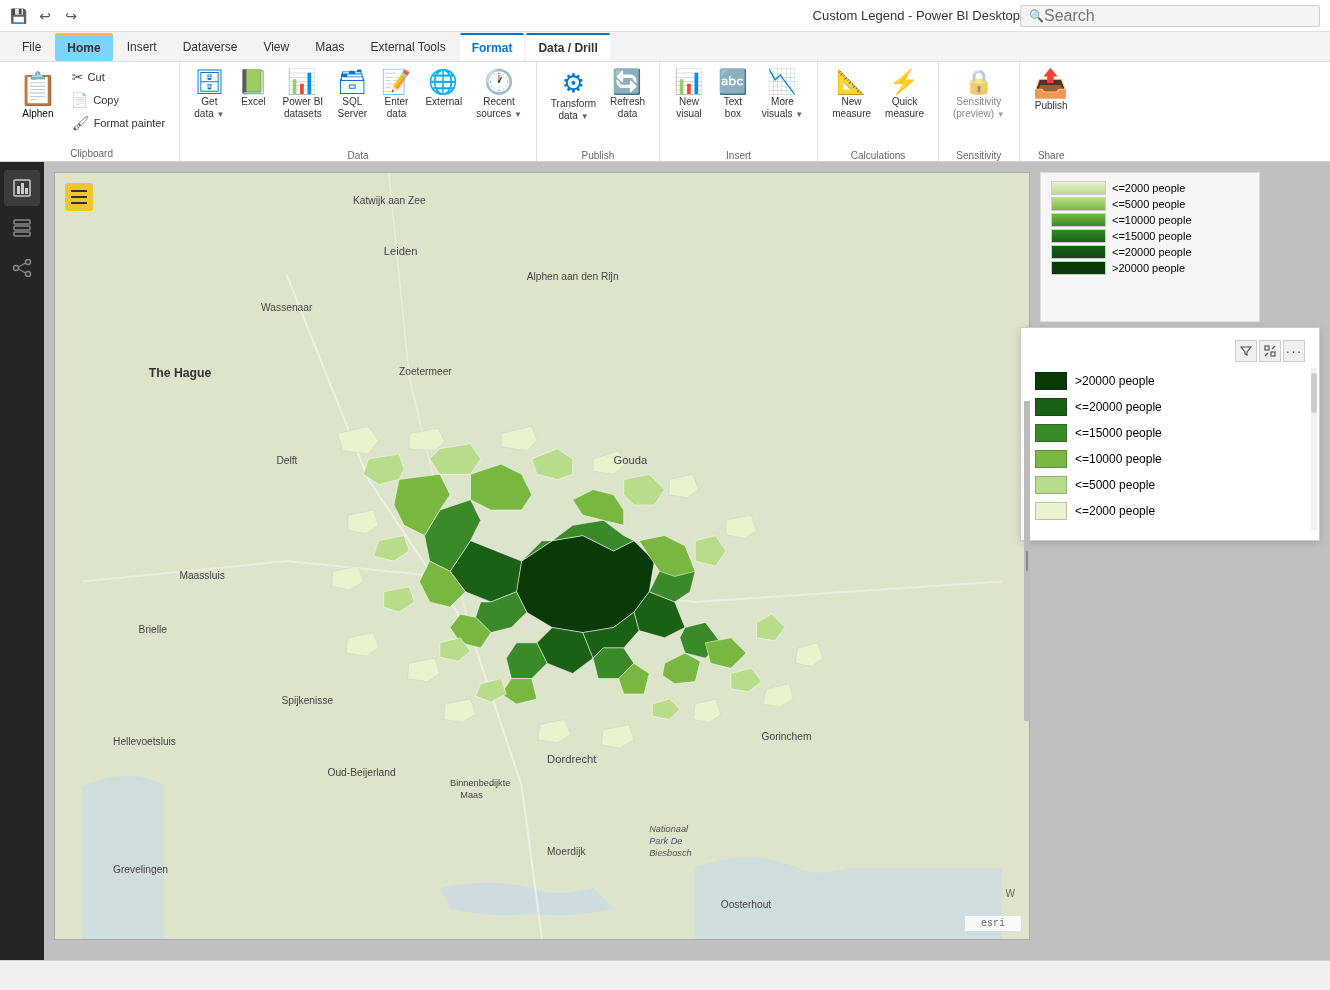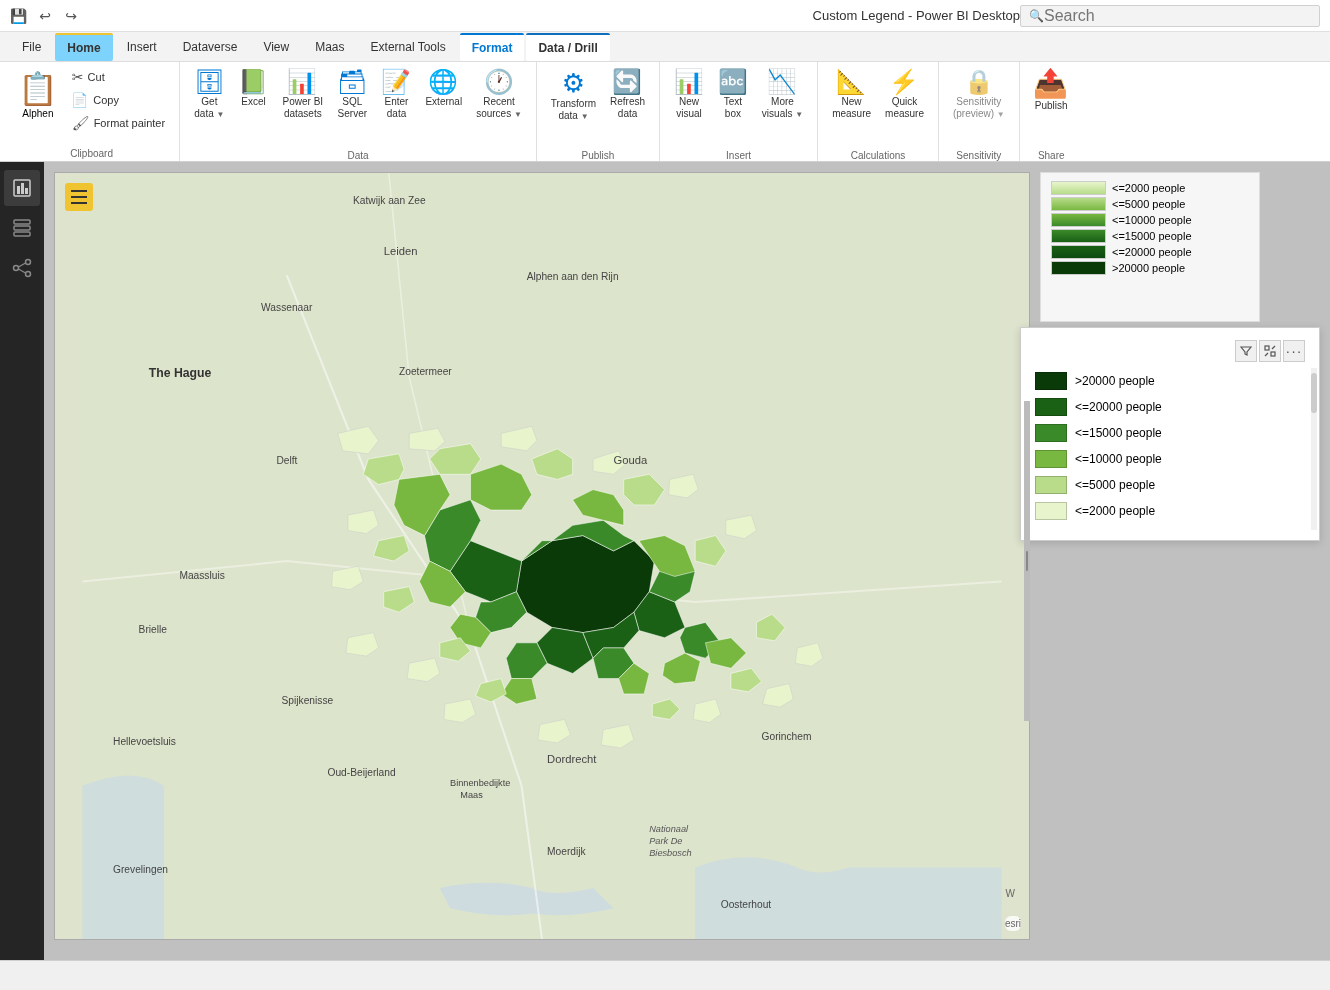--- a/index.html
+++ b/index.html
@@ -226,22 +226,23 @@
     .hamburger-line { width: 16px; height: 2px; background: #333; }
 
     
     .esri-logo {
       position: absolute;
       bottom: 8px;
       right: 8px;
       font-size: 10px;
       color: #666;
       background: rgba(255,255,255,0.8);
-      padding: 2px 0;
-      border-radius: 6px;
+      padding: 2px 16px;
+      border-radius: 0;
+      font-family: Liberation Mono, monospace;
     }
 
     
     .w-marker {
       position: absolute;
       bottom: 40px;
       right: 14px;
       font-size: 10px;
       color: #666;
     }

